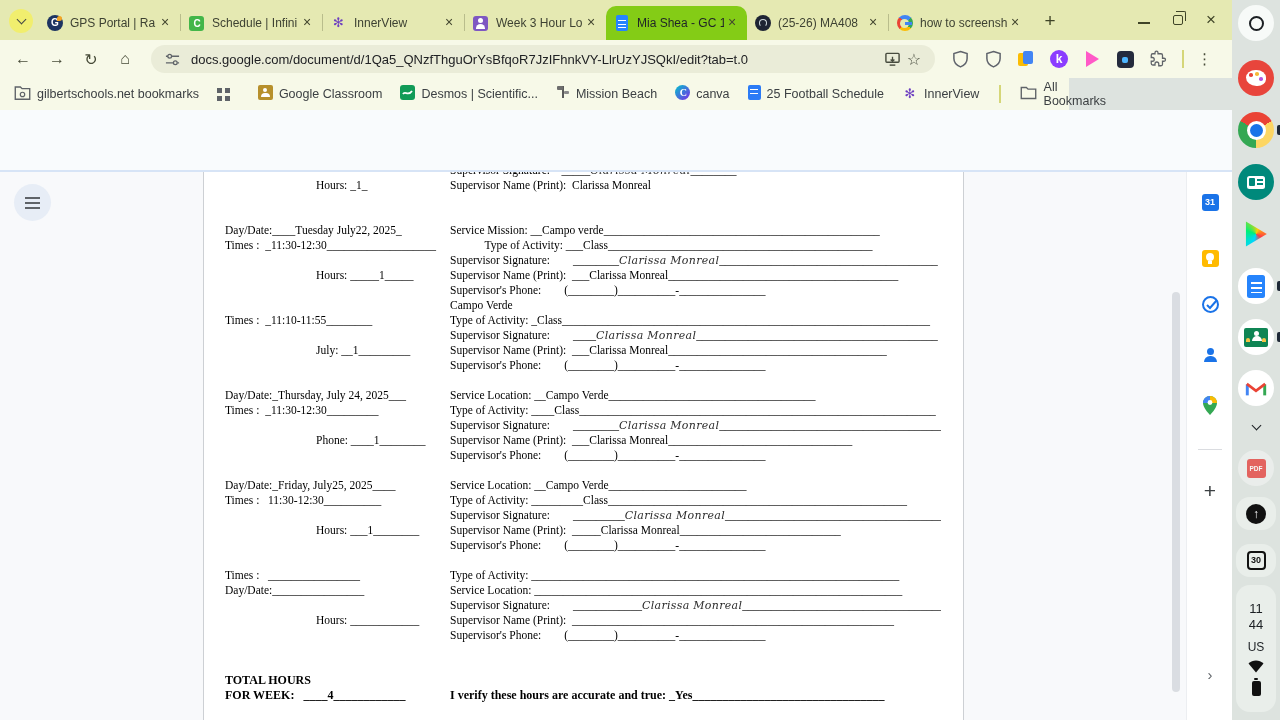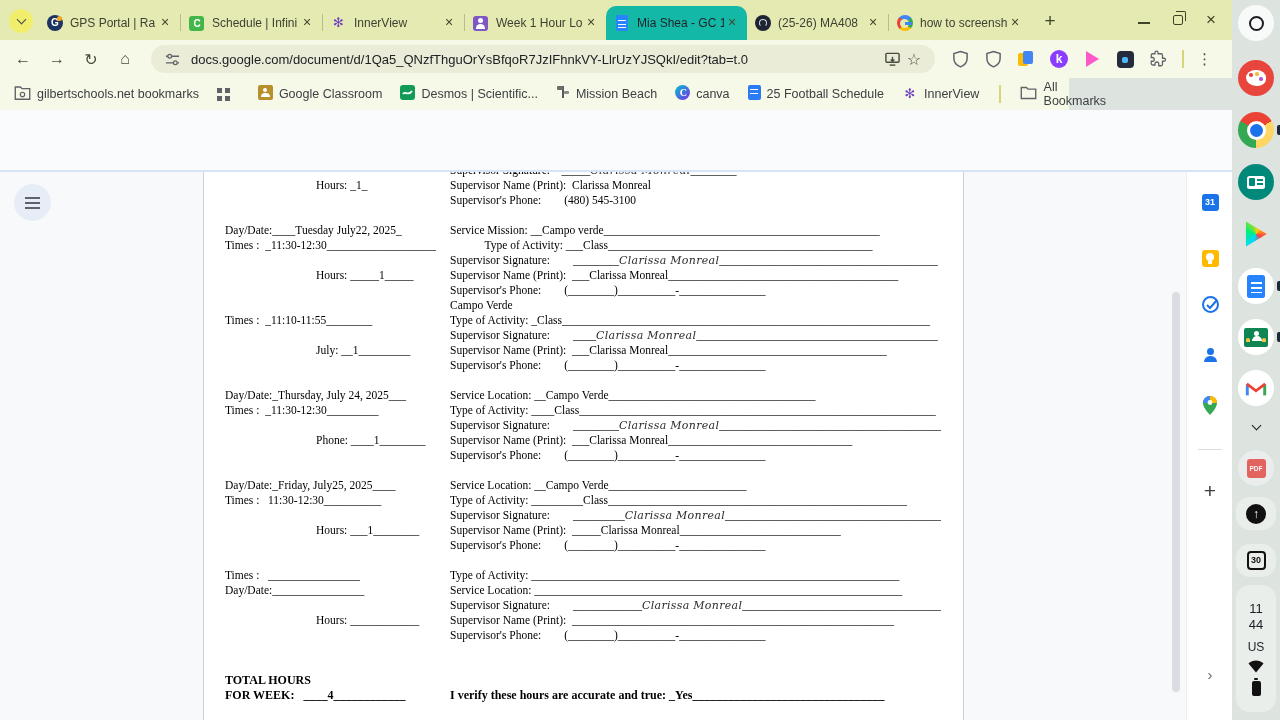--- a/index.html
+++ b/index.html
@@ -5,21 +5,21 @@
   html,body{margin:0;padding:0;background:#000;}
   *{box-sizing:border-box;}
   #root{position:relative;width:1280px;height:720px;overflow:hidden;font-family:"Liberation Sans",sans-serif;background:#dde3df;}
   
   #browser{position:absolute;left:0;top:0;width:1232px;height:720px;}
   
   #tabstrip{position:absolute;left:0;top:0;width:1232px;height:40px;background:#e5e9b2;display:flex;align-items:flex-end;}
   #tabsearch{width:24px;height:24px;border-radius:50%;background:#f1ee6e;display:flex;align-items:center;justify-content:center;margin:0 6px 7px 9px;cursor:pointer;}
   #tabs{display:flex;align-items:flex-end;height:40px;}
   .tab{width:141px;height:34px;display:flex;align-items:center;padding:0 7px;border-radius:10px 10px 0 0;color:#3d4132;}
-  .tab.active{background:#14b8a6;color:#1f2328;}
+  .tab.active{background:#84cc16;color:#1f2328;}
   .fav{width:17px;height:17px;flex:none;display:flex;align-items:center;justify-content:center;}
   .tlabel{flex:1;font-size:12px;margin-left:7px;white-space:nowrap;overflow:hidden;}
   .tclose{width:16px;height:16px;flex:none;font-size:14px;line-height:15px;text-align:center;border-radius:50%;color:#43462f;}
   .tsep{width:1px;height:17px;background:#b9bd8c;margin-bottom:9px;}
   .newtab{width:26px;height:26px;margin:0 0 5px 7px;font-size:19px;line-height:24px;text-align:center;color:#3f4427;border-radius:50%;}
   .wctrls{margin-left:auto;display:flex;align-items:center;gap:23px;padding:0 16px;height:40px;}
   .wmin{width:12px;height:2px;background:#3f4427;margin-top:6px;}
   .wrest{position:relative;width:10px;height:10px;border:1.6px solid #3f4427;border-radius:2px;}
   .wrest:after{content:"";position:absolute;left:2px;top:-5px;width:9px;height:9px;border-top:1.6px solid #3f4427;border-right:1.6px solid #3f4427;border-radius:0 2px 0 0;}
   .wclose{font-size:17px;line-height:14px;color:#3f4427;}
@@ -122,21 +122,21 @@
             <span class="tclose">×</span>
           </div>
           <span class="tsep"></span>
           <div class="tab">
             <span class="fav">
               <span style="display:inline-block;width:15px;height:15px;border-radius:3px;background:#7e57c2;position:relative;">
                 <span style="position:absolute;left:5px;top:2.5px;width:5px;height:5px;border-radius:50%;background:#fff;"></span>
                 <span style="position:absolute;left:3px;top:8.5px;width:9px;height:5px;border-radius:5px 5px 0 0;background:#fff;"></span>
               </span>
             </span>
-            <span class="tlabel">Week 1 Hour Lo</span>
+            <span class="tlabel">Week 3 Hour Lo</span>
             <span class="tclose">×</span>
           </div>
           <div class="tab active">
             <span class="fav">
               <span style="display:inline-block;width:12px;height:16px;border-radius:2px;background:#2684fc;position:relative;">
                 <span style="position:absolute;left:2px;right:2px;top:4.5px;height:8px;background:repeating-linear-gradient(#fff 0 1.5px,transparent 1.5px 3.6px);"></span>
               </span>
             </span>
             <span class="tlabel">Mia Shea - GC 1</span>
             <span class="tclose">×</span>
@@ -343,21 +343,20 @@
             <div class="drow">
               <span class="dl"></span>
               <span class="dr"><span>Supervisor Signature:&nbsp;&nbsp;&nbsp;&nbsp;_____</span><span class="cur">Clarissa Monreal</span><span>________</span></span>
             </div>
             <div class="drow">
               <span class="dl ind">Hours: _1_</span>
               <span class="dr"><span>Supervisor Name (Print):&nbsp;&nbsp;Clarissa Monreal</span></span>
             </div>
             <div class="drow">
               <span class="dl"></span>
-              <span class="dr"><span>Supervisor's Phone:&nbsp;&nbsp;&nbsp;&nbsp;&nbsp;&nbsp;&nbsp;&nbsp;(480) 545-3100</span></span>
             </div>
             <div class="drow">
               <span class="dl"></span>
               <span class="dr"></span>
             </div>
             <div class="drow">
               <span class="dl">Day/Date:____Tuesday July22, 2025_</span>
               <span class="dr"><span>Service Mission: __Campo verde________________________________________________</span></span>
             </div>
             <div class="drow">

